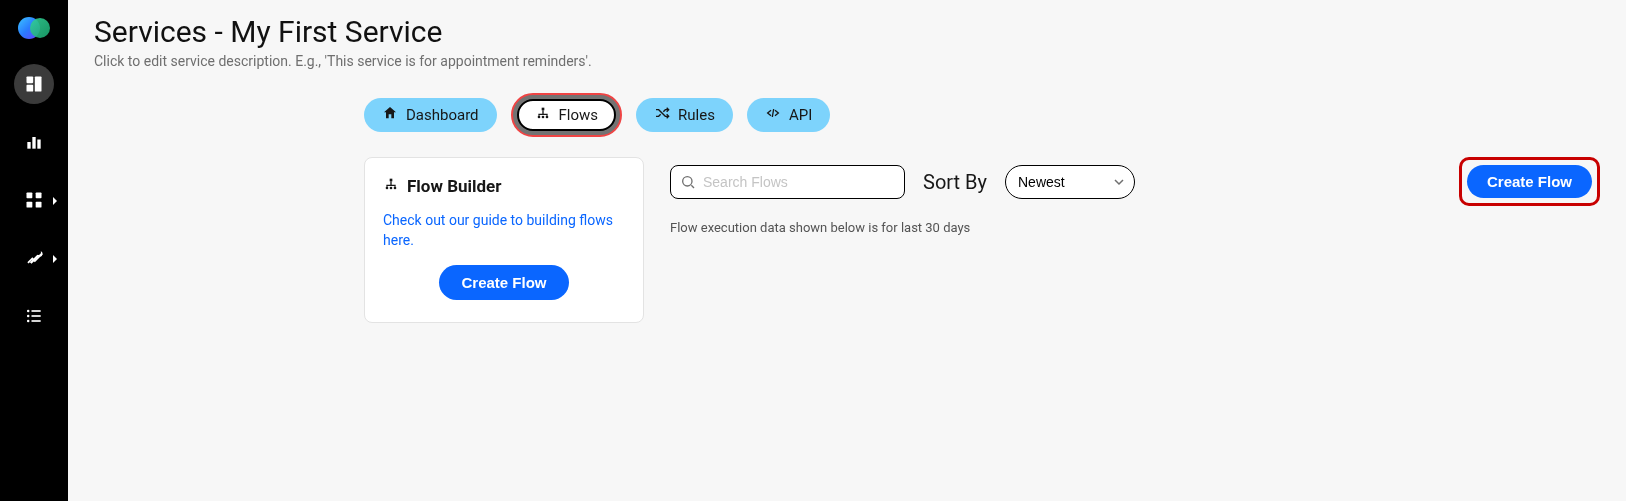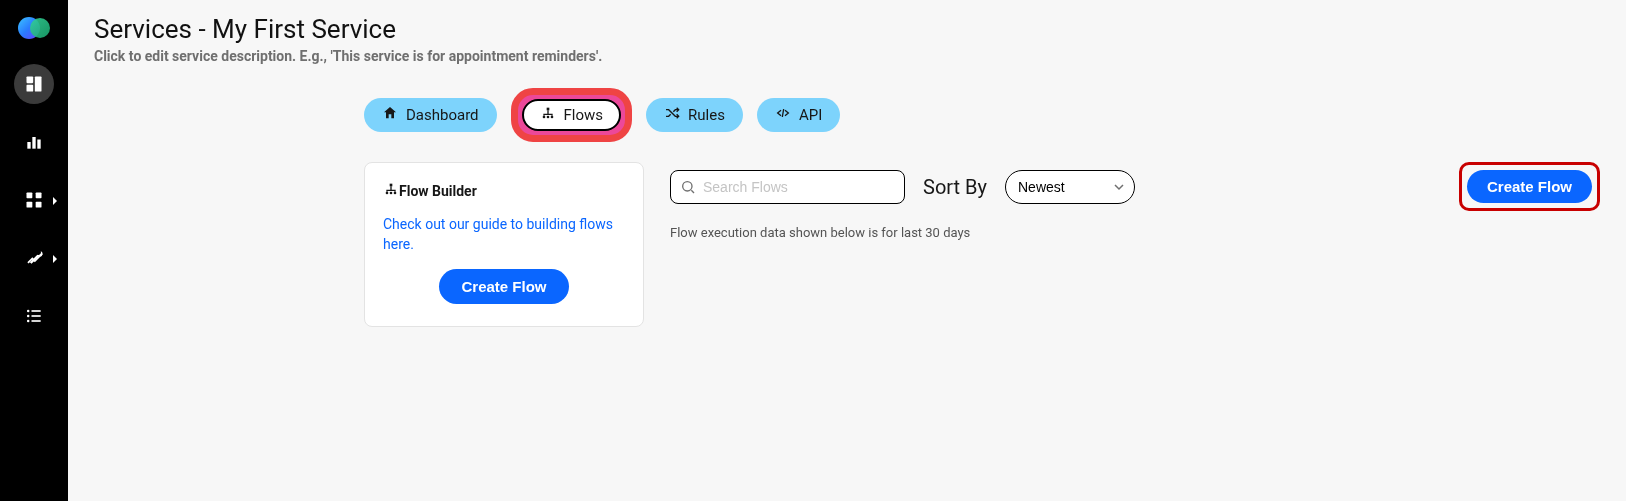--- a/index.html
+++ b/index.html
@@ -48,30 +48,29 @@
   .rail .nav-item .caret svg { width: 10px; height: 10px; }
 
   
   .main {
     flex: 1;
     background: #f7f7f7;
     padding: 14px 26px 0 26px;
     overflow: hidden;
   }
   .page-title {
-    font-size: 26px;
+    font-size: 30px;
     font-weight: 400;
     color: #111;
     margin-bottom: 4px;
   }
   .page-subtitle {
     font-size: 14px;
     color: #6f6f6f;
     margin-bottom: 24px;
-    font-weight: bold;
   }
 
   .content-wrap {
     margin-left: 270px;
   }
 
   
   .tabbar {
     display: flex;
     align-items: center;
@@ -82,24 +81,24 @@
     display: inline-flex; align-items: center; gap: 8px;
     background: #7dd3fc;
     border-radius: 20px;
     padding: 7px 18px;
     font-size: 15px;
     color: #171717;
     cursor: pointer;
   }
   .tab-pill svg { width: 16px; height: 16px; }
   .tab-pill.active-wrap {
-    background: #ec4899;
+    background: #737373;
     padding: 4px;
     border-radius: 22px;
-    border: 7px solid #ef4444;
+    border: 2px solid #ef4444;
   }
   .tab-pill.active-inner {
     background: #ffffff;
     border: 2px solid #000000;
     padding: 4px 16px;
     border-radius: 18px;
     display: inline-flex; align-items: center; gap: 8px;
     font-size: 15px;
   }
   .tabbar .spacer { flex: 1; }
@@ -122,24 +121,24 @@
   }
 
   .builder-card {
     width: 280px;
     background: #ffffff;
     border: 1px solid #e3e3e3;
     border-radius: 8px;
     padding: 18px 18px 22px 18px;
   }
   .builder-card h3 {
-    font-size: 14px;
+    font-size: 17px;
     font-weight: 700;
     margin-bottom: 14px;
-    display: flex; align-items: center; 
+    display: flex; align-items: center; gap: 8px;
   }
   .builder-card h3 svg { width: 16px; height: 16px; }
   .builder-card p {
     font-size: 14px;
     color: #545454;
     line-height: 1.45;
     margin-bottom: 14px;
   }
   .builder-card a.guide {
     color: #0a66ff;

